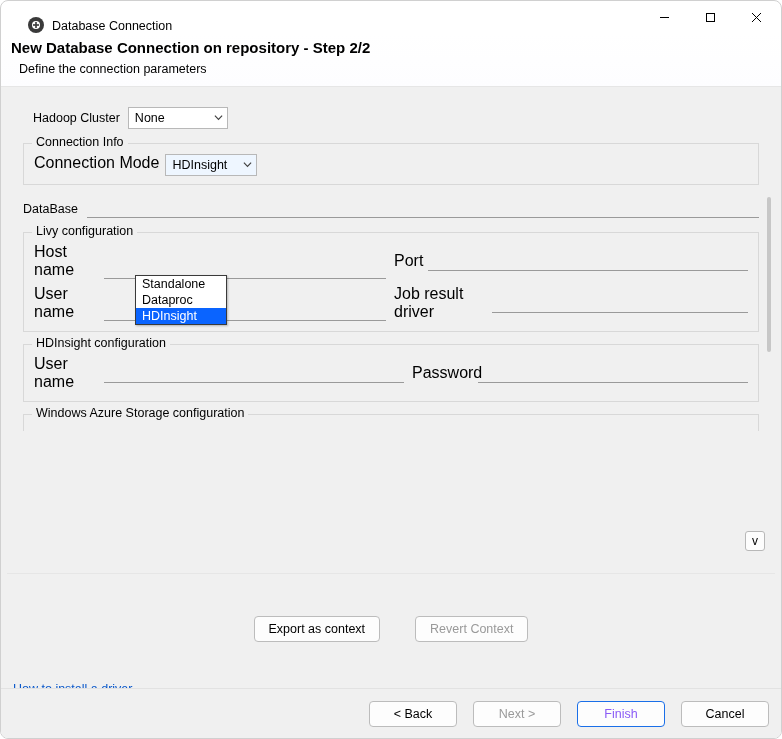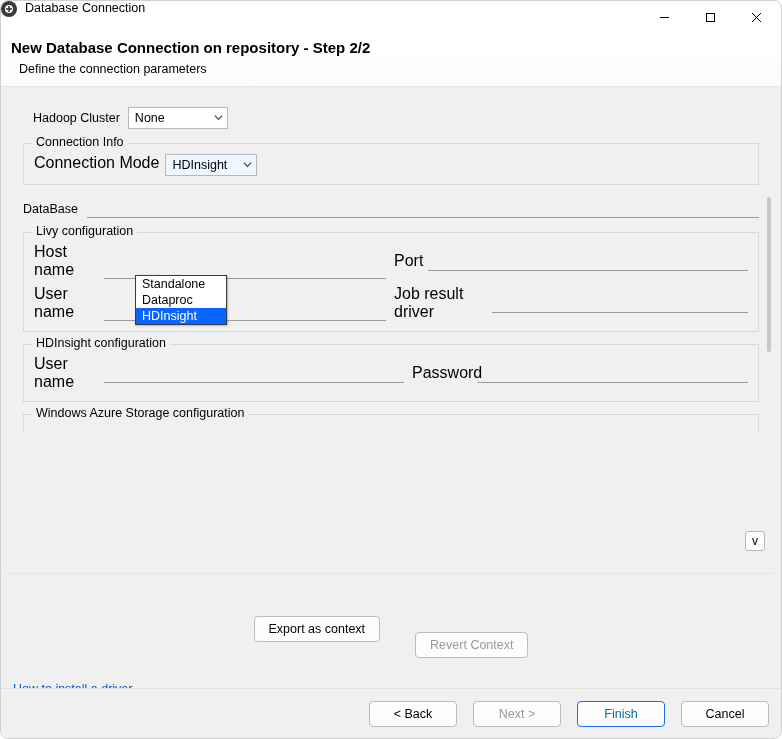--- a/index.html
+++ b/index.html
@@ -2,21 +2,21 @@
 <html><head>
 <meta charset="utf-8">
 <style>
   * { box-sizing: border-box; font-family: "Segoe UI", Tahoma, sans-serif; }
   html,body { margin:0; padding:0; }
   body { background:#fff; width:782px; height:739px; overflow:hidden; }
 
   .window { width:782px; height:739px; border:1px solid #d0d0d0; border-radius:8px; background:#fff; display:flex; flex-direction:column; overflow:hidden; }
 
   
-  .titlebar { height:32px; display:flex; align-items:flex-start; padding:0 2px 0 0; }
+  .titlebar { height:32px; display:flex; align-items:flex-end; padding:0 2px 0 27px; }
   .titlebar .app-icon { width:16px; height:16px; border-radius:50%; background:#3a3a3a; display:flex; align-items:center; justify-content:center; margin-right:8px; }
   .titlebar .app-icon svg{ width:10px; height:10px; fill:#fff;}
   .titlebar .title { font-size:12.5px; color:#000; flex:0 0 auto; }
   .titlebar .spacer { flex:1; }
   .win-btn { width:46px; height:32px; display:flex; align-items:center; justify-content:center; }
   .win-btn svg { width:11px; height:11px; stroke:#000; stroke-width:1; fill:none; }
 
   
   .header { padding:6px 10px 10px 10px; border-bottom:1px solid #e6e6e6; background:linear-gradient(#ffffff,#fdfdff); }
   .header h1 { margin:0; font-size:15px; font-weight:700; color:#000; }
@@ -46,28 +46,28 @@
   .dropdown { position:absolute; left:134px; top:188px; width:92px; border:1px solid #3a3a3a; background:#fff; font-size:12.5px; box-shadow:1px 1px 2px rgba(0,0,0,0.25); z-index:10; }
   .dropdown .opt { padding:1px 6px; cursor:default; }
   .dropdown .opt.sel { background:#0a64ff; color:#fff; }
 
   
   .vbtn { position:absolute; right:16px; top:444px; width:20px; height:20px; border:1px solid #b8b8b8; background:#fdfdfd; border-radius:3px; font-size:12px; display:flex; align-items:center; justify-content:center; }
 
   
   .ctx-row { position:absolute; left:0; right:0; top:529px; display:flex; justify-content:center; gap:35px; }
   .btn { height:26px; padding:0 14px; border:1px solid #bcbcbc; border-radius:4px; background:#fdfdfd; font-size:12.5px; color:#000; display:inline-flex; align-items:center; }
-  .btn.disabled{ color:#9a9a9a;margin-top:16px; }
+  .btn.disabled{ color:#9a9a9a; }
 
   .help { position:absolute; left:12px; top:595px; font-size:12.5px; color:#0a58ca; text-decoration:underline; }
 
   
   .footer { height:50px; border-top:1px solid #e2e2e2; background:#f0f0f0; display:flex; align-items:center; justify-content:flex-end; gap:16px; padding:0 12px; }
   .fbtn { width:88px; height:26px; border:1px solid #bcbcbc; border-radius:4px; background:#fdfdfd; font-size:12.5px; display:inline-flex; align-items:center; justify-content:center; }
-  .fbtn.primary{ border-color:#1a6fe8; color:#0369a1; }
+  .fbtn.primary{ border-color:#1a6fe8; color:#8b5cf6; }
   .fbtn.disabled{ color:#9a9a9a; }
 
   
   .conn-row{ display:flex; gap:6px; }
 
   
   .livy-row{ display:flex; align-items:center; gap:8px; margin-bottom:6px;}
   .livy-row .col{ display:flex; align-items:center; gap:6px; }
   .livy-row .col.left{ flex:0 0 352px;align-items:flex-end; }
   .livy-row .col.left label{ width:64px;}

